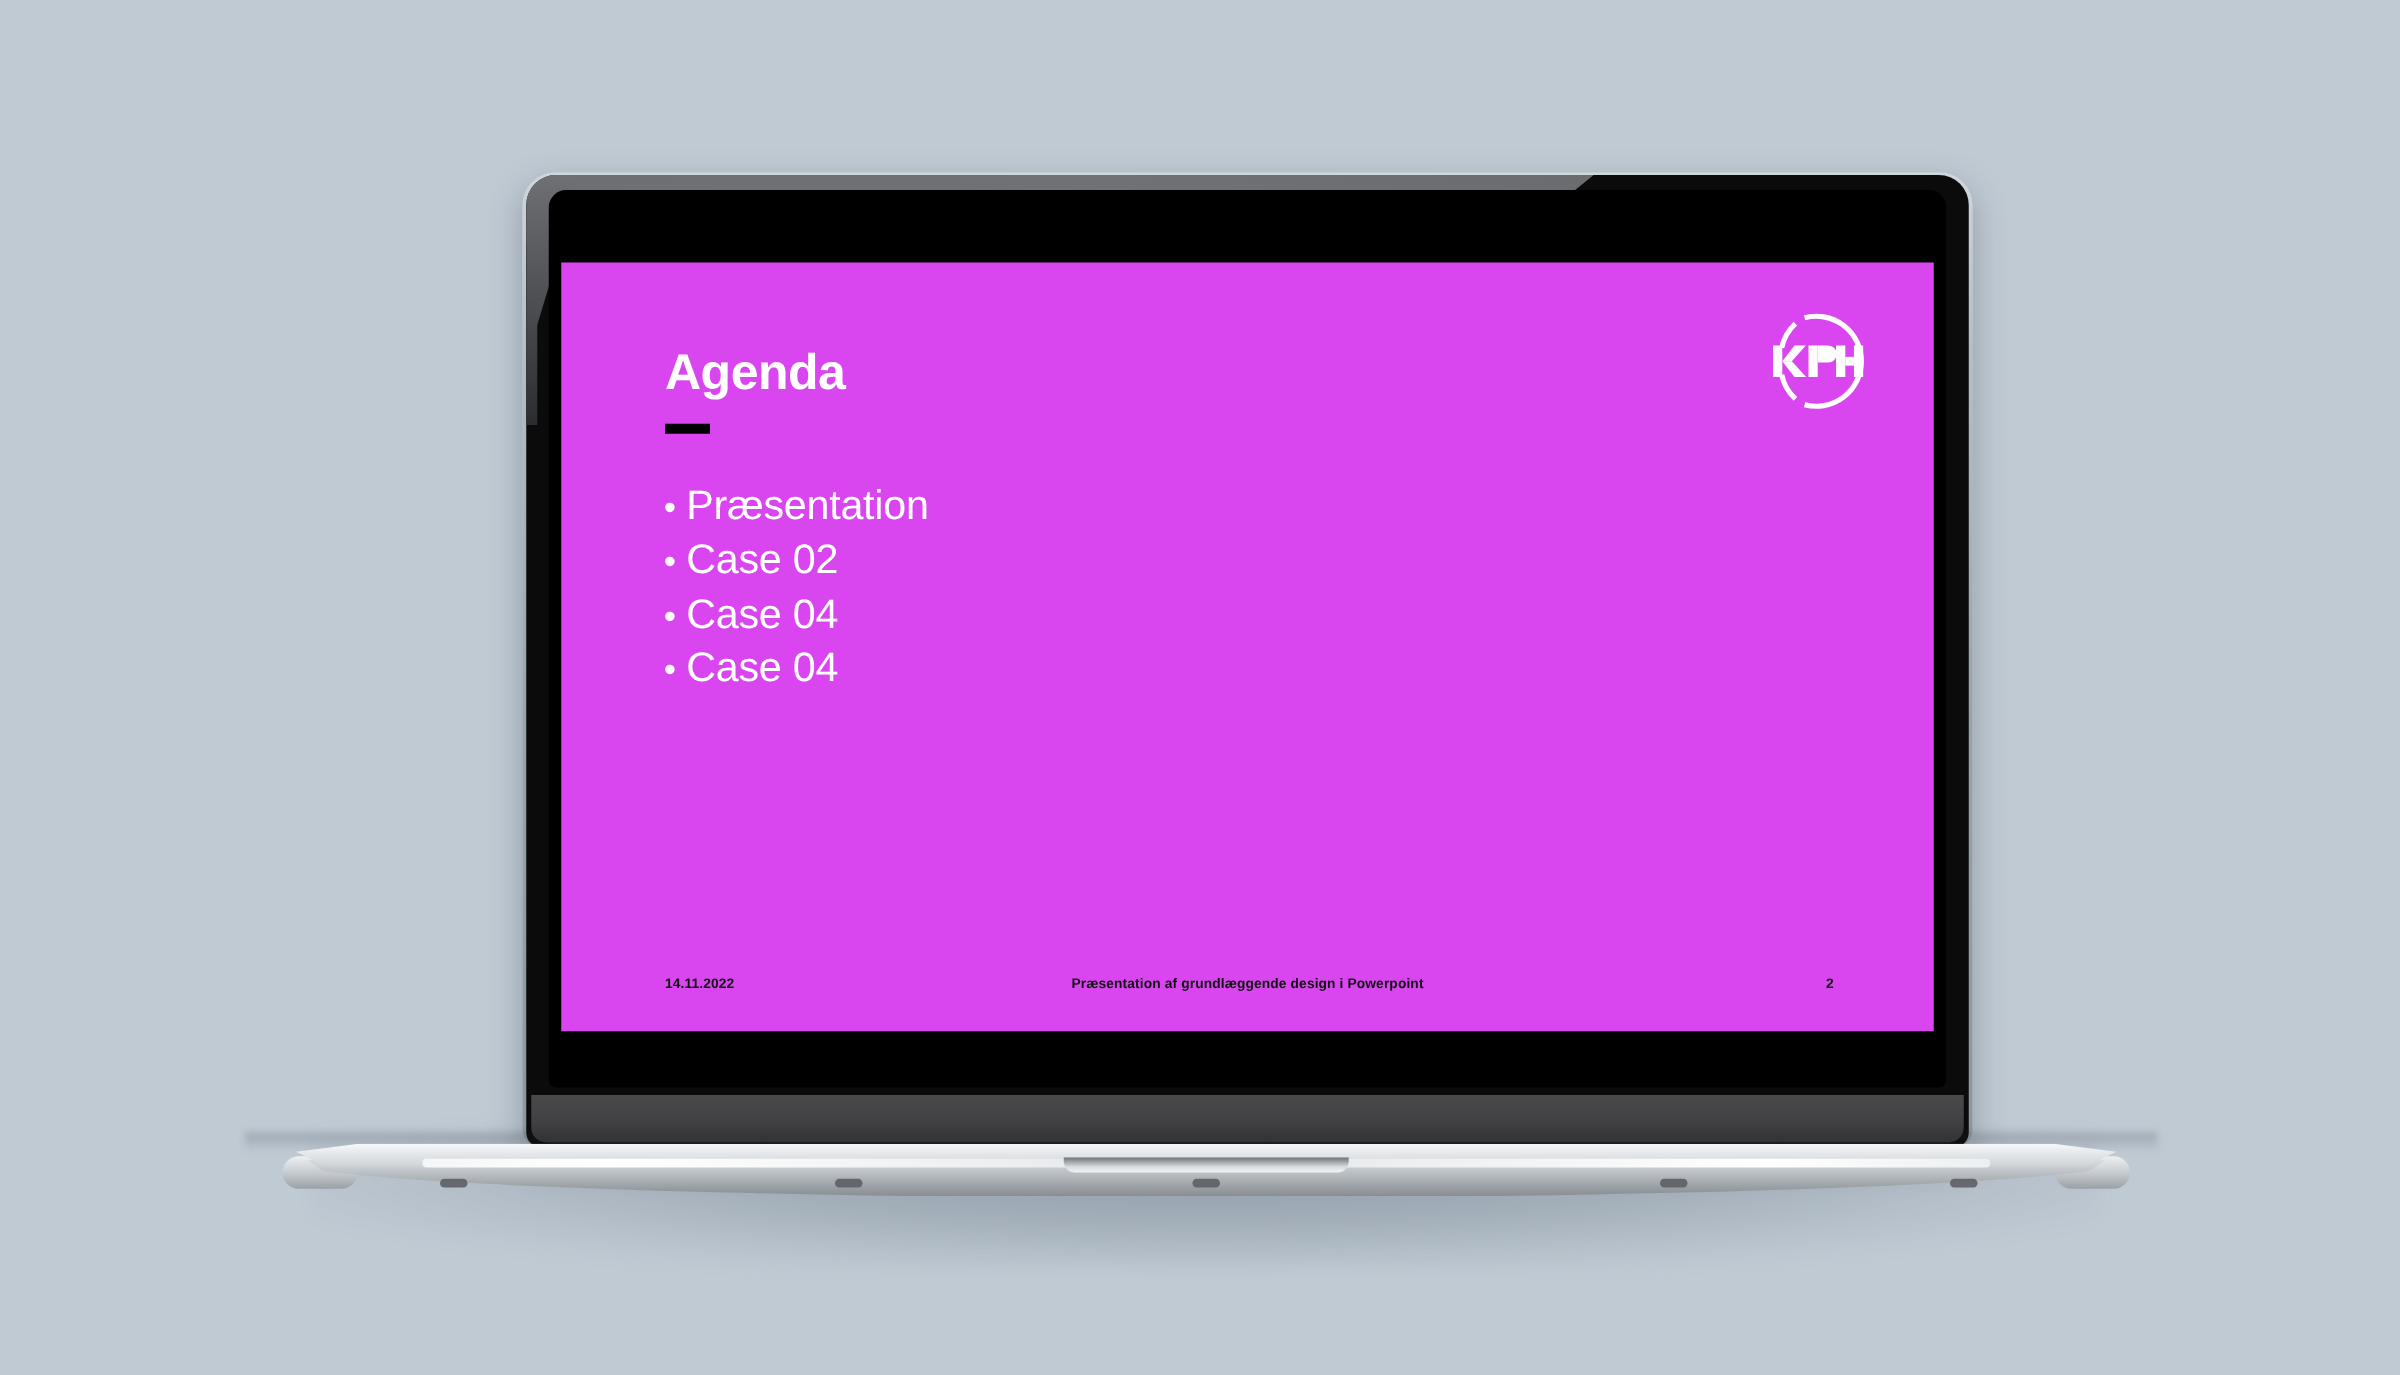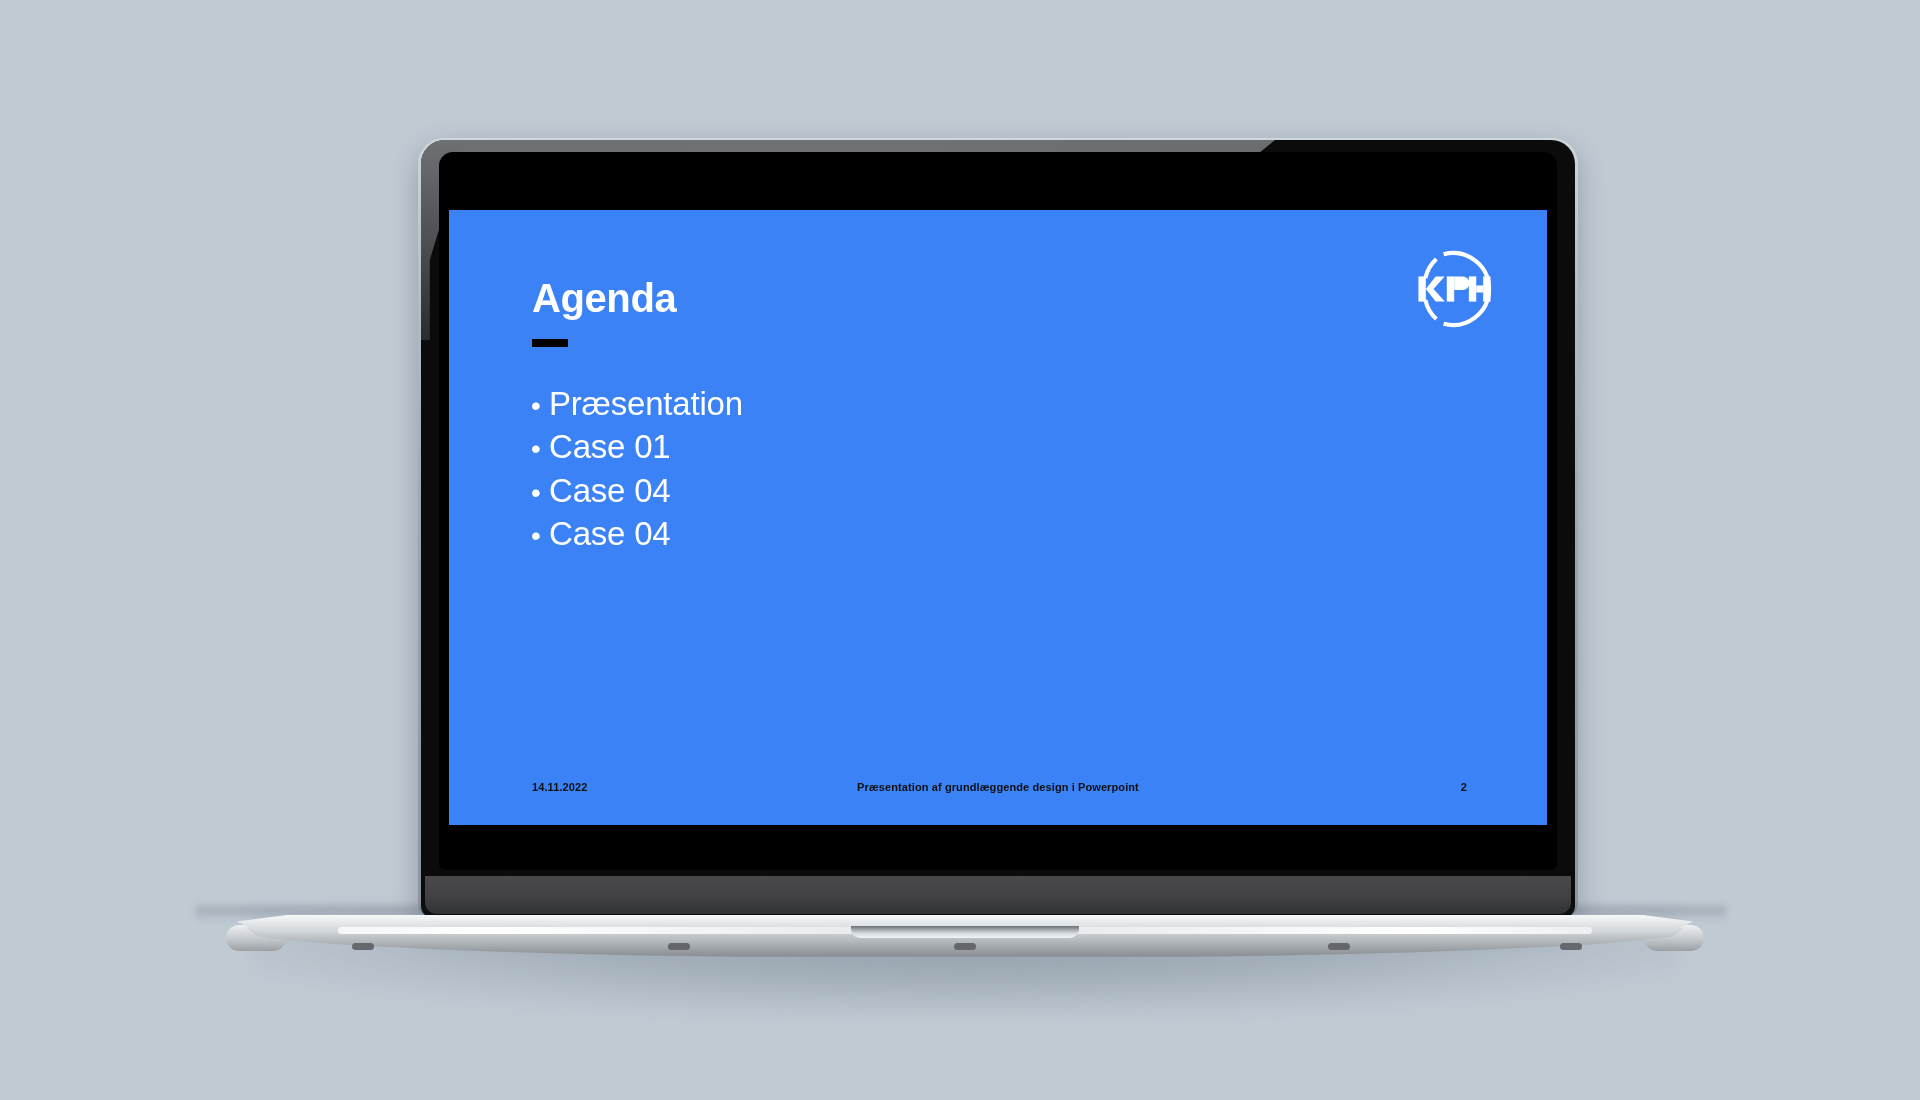--- a/index.html
+++ b/index.html
@@ -101,21 +101,21 @@
     border-radius: 0 0 12px 12px;
   }
 
   
   .slide {
     position: absolute;
     left: 449px;
     top: 210px;
     width: 1098px;
     height: 615px;
-    background: #3b82f6;
+    background: #d946ef;
     overflow: hidden;
   }
 
   .slide-title {
     position: absolute;
     left: 83px;
     top: 68px;
     color: #ffffff;
     font-size: 40px;
     font-weight: bold;
@@ -292,21 +292,21 @@
 
     <div class="title-rule"></div>
 
     <ul class="bullet-list">
       <li>
         <span class="bullet-dot">•</span>
         <span>Præsentation</span>
       </li>
       <li>
         <span class="bullet-dot">•</span>
-        <span>Case 01</span>
+        <span>Case 02</span>
       </li>
       <li>
         <span class="bullet-dot">•</span>
         <span>Case 04</span>
       </li>
       <li>
         <span class="bullet-dot">•</span>
         <span>Case 04</span>
       </li>
     </ul>

